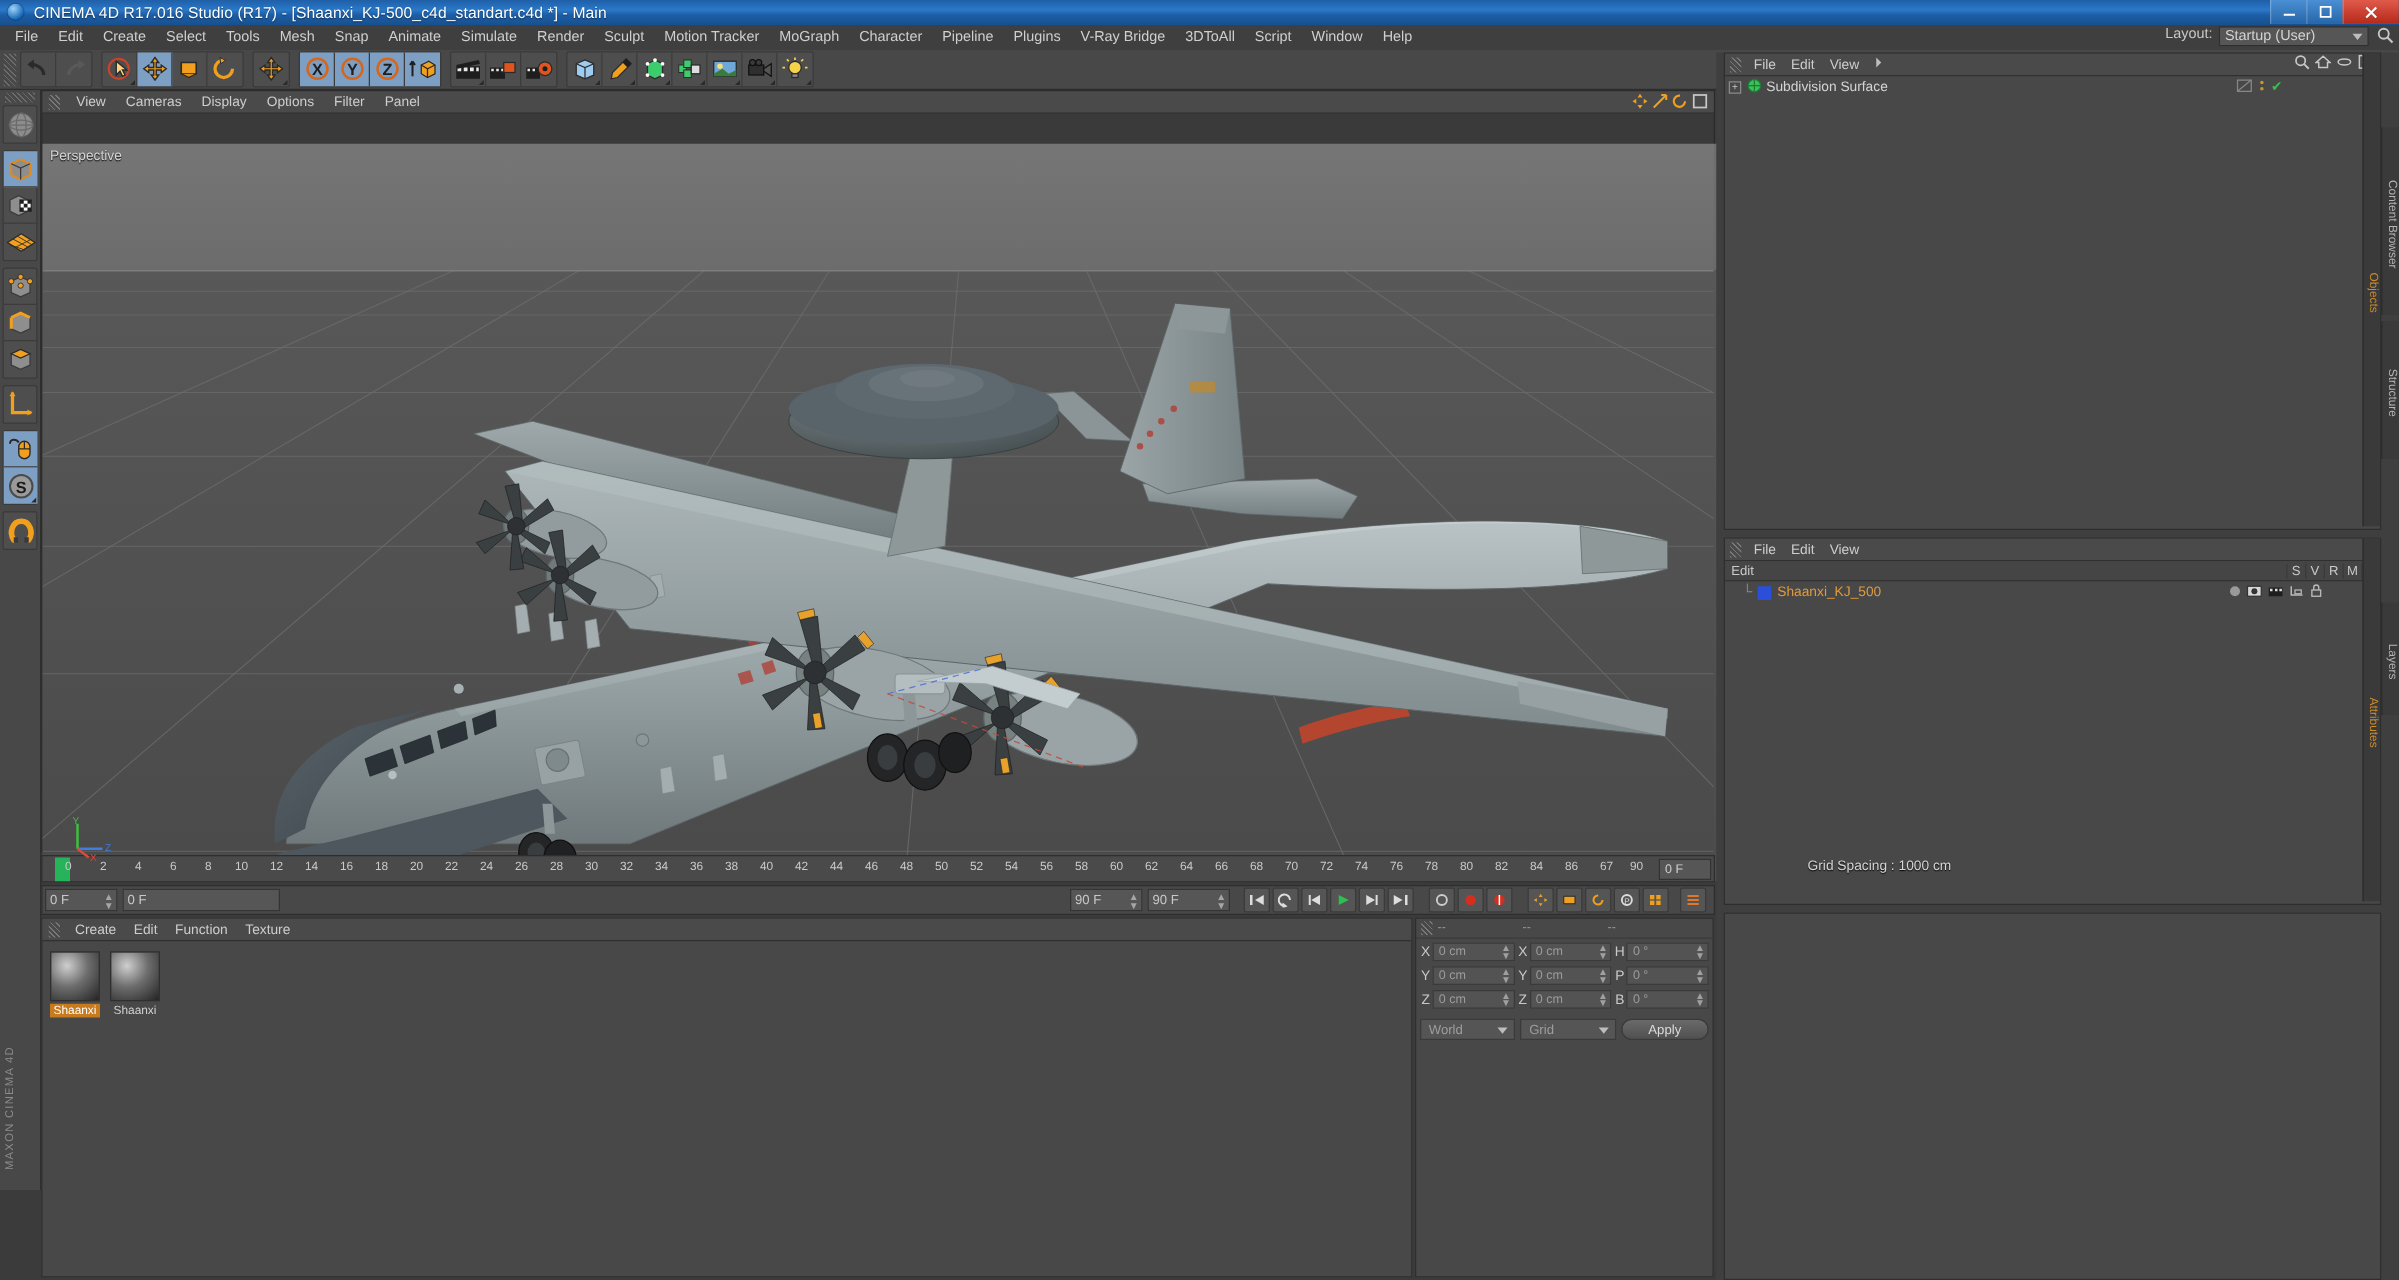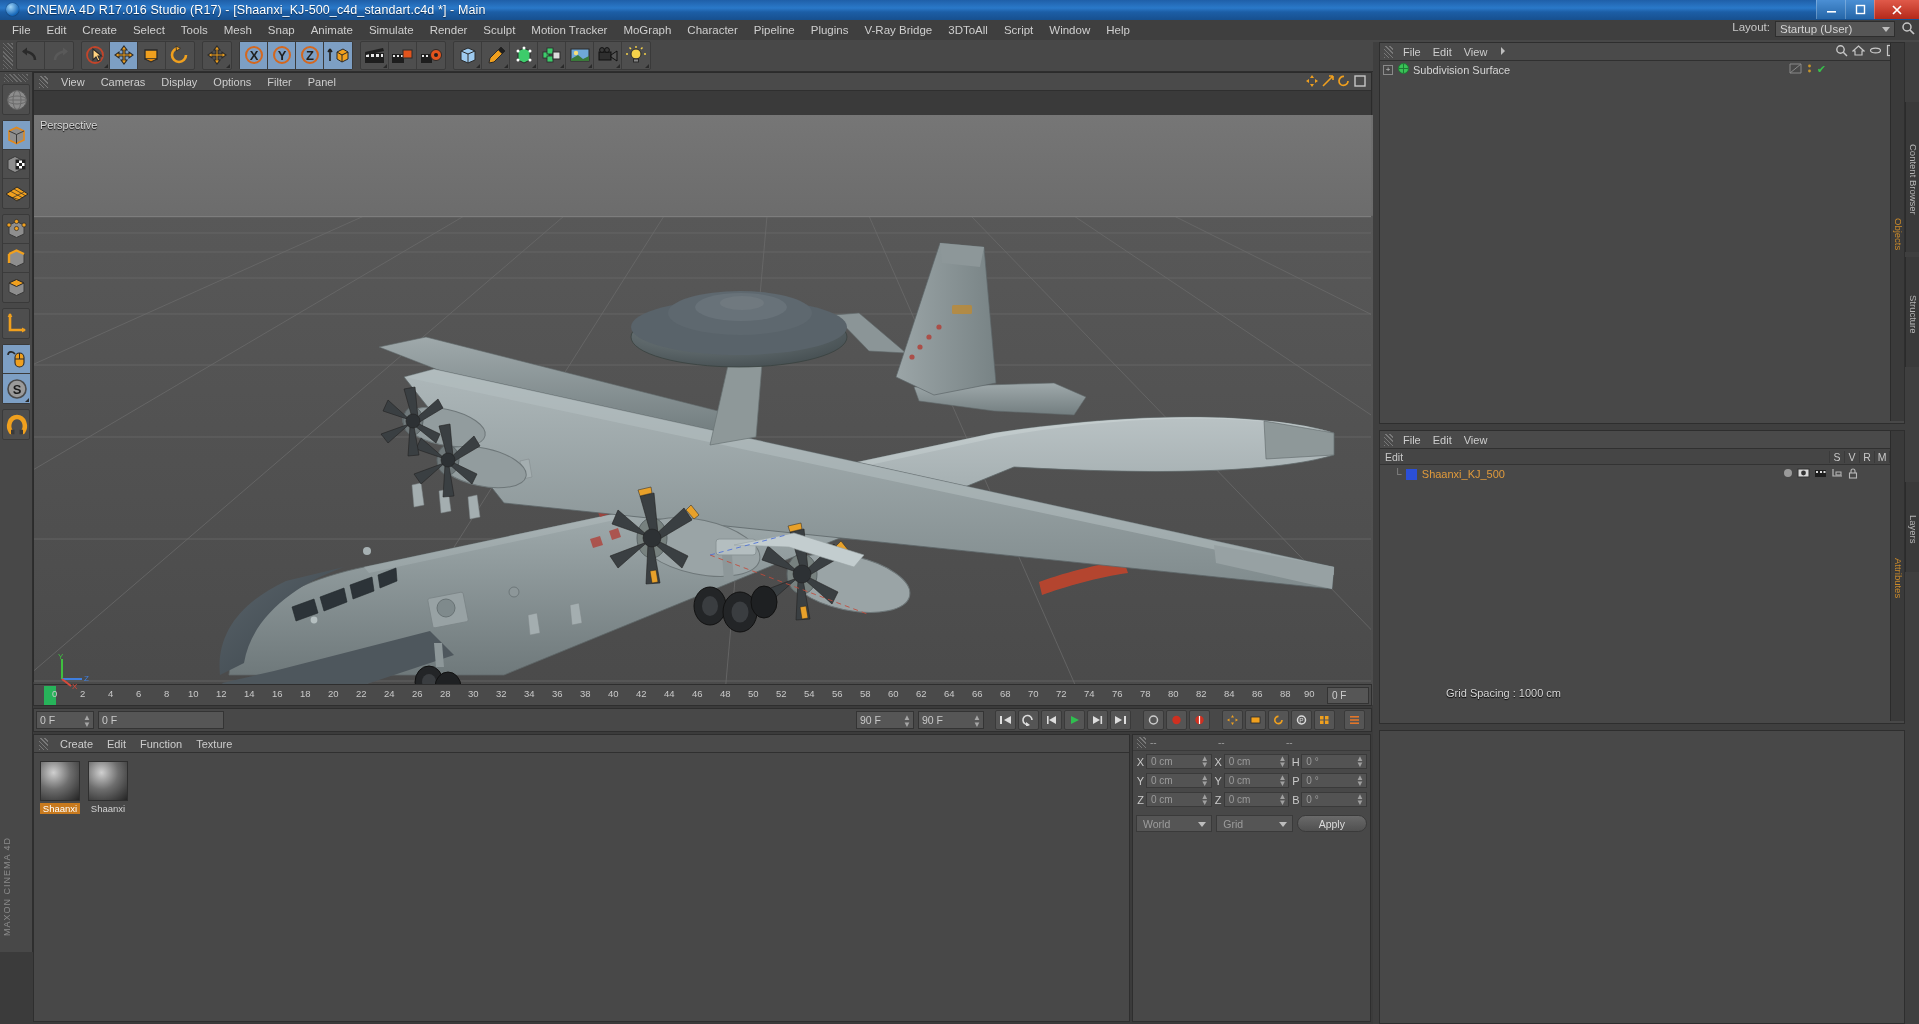--- a/index.html
+++ b/index.html
@@ -855,21 +855,21 @@
     <span class="tick" style="left:962px">68</span>
     <span class="tick" style="left:990px">70</span>
     <span class="tick" style="left:1018px">72</span>
     <span class="tick" style="left:1046px">74</span>
     <span class="tick" style="left:1074px">76</span>
     <span class="tick" style="left:1102px">78</span>
     <span class="tick" style="left:1130px">80</span>
     <span class="tick" style="left:1158px">82</span>
     <span class="tick" style="left:1186px">84</span>
     <span class="tick" style="left:1214px">86</span>
-    <span class="tick" style="left:1242px">88</span>
+    <span class="tick" style="left:1242px">67</span>
     <span class="tick" style="left:1266px">90</span>
   </div>
   <div class="curframe">0 F</div>
 </div>
 
 <div class="transport">
   <div class="numfield" style="width:58px">
     <span>0 F</span>
     <span class="spin">▲<br>▼</span>
     </div>

